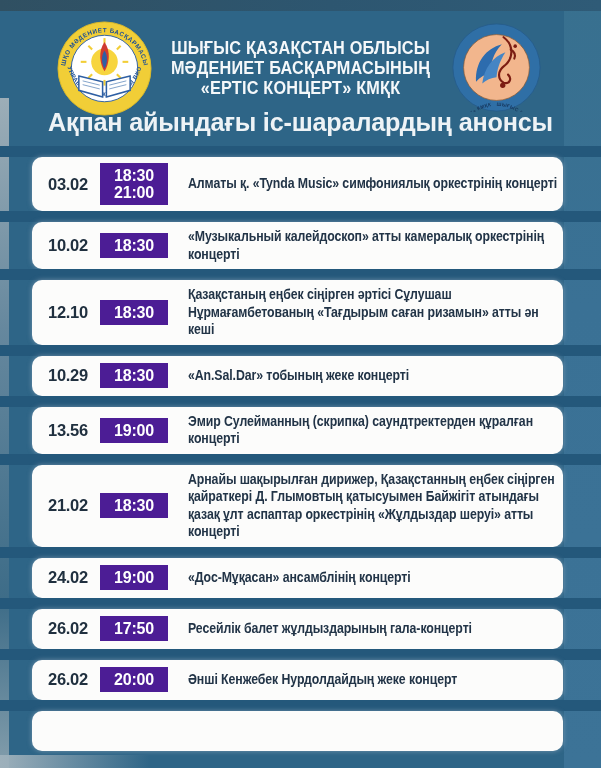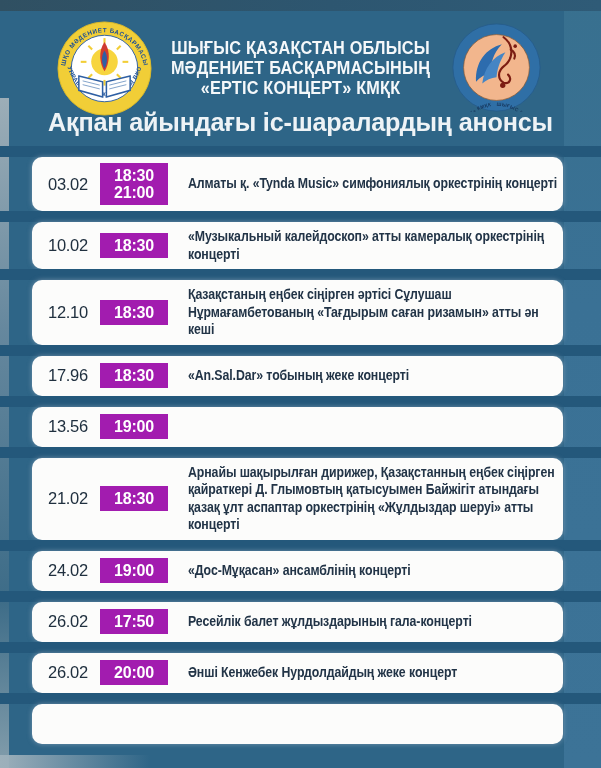--- a/index.html
+++ b/index.html
@@ -39,25 +39,25 @@
   .events { position:absolute; top:146px; left:0; right:0; }
   .sep { height:11px; width:100%; background:#24587b; }
   .card {
     margin-left:32px; width:531px; box-sizing:border-box;
     background:#fcfcfb; border-radius:10px;
     display:flex; align-items:center; padding:6px 0; min-height:40px;
     box-shadow:0 0 5px rgba(175,190,205,.55);
   }
   .date {
     padding-left:16px; width:48px; flex:none;
-    font-weight:normal; font-size:16.5px; color:#20303f; letter-spacing:-.3px;
+    font-weight:bold; font-size:16.5px; color:#20303f; letter-spacing:-.3px;
   }
   .badge {
     flex:none; margin-left:4px; min-width:68px; box-sizing:border-box;
-    background:#a21caf; color:#ffffff; font-weight:bold; font-size:16px;
+    background:#4c1d95; color:#ffffff; font-weight:bold; font-size:16px;
     line-height:17px; text-align:center; padding:4px 3px;
     display:flex; flex-direction:column; justify-content:center; letter-spacing:-.2px;
   }
   .title { flex:1; margin-left:20px; overflow:hidden; }
   .title-inner {
     display:block; width:118%; transform:scaleX(.85); transform-origin:left center;
     font-weight:bold; font-size:14.5px; line-height:17.5px; color:#223447; letter-spacing:-.1px;
   }
 
   svg text { font-family:"Liberation Sans","DejaVu Sans",sans-serif; }
@@ -178,36 +178,39 @@
           </div>
           <div class="title">
             <span class="title-inner">Қазақстаның еңбек сіңірген әртісі Сұлушаш Нұрмағамбетованың «Тағдырым саған ризамын» атты ән кеші</span>
           </div>
         </div>
       </div>
 
       <div class="event-block">
         <div class="sep"></div>
         <div class="card">
-          <div class="date">17.96</div>
+          <div class="date">10.29</div>
           <div class="badge">
             <span>18:30</span>
           </div>
           <div class="title">
             <span class="title-inner">«An.Sal.Dar» тобының жеке концерті</span>
           </div>
         </div>
       </div>
 
       <div class="event-block">
         <div class="sep"></div>
         <div class="card">
           <div class="date">13.56</div>
           <div class="badge">
             <span>19:00</span>
+          </div>
+          <div class="title">
+            <span class="title-inner">Эмир Сулейманның (скрипка) саундтректерден құралған концерті</span>
           </div>
         </div>
       </div>
 
       <div class="event-block">
         <div class="sep"></div>
         <div class="card">
           <div class="date">21.02</div>
           <div class="badge">
             <span>18:30</span>

